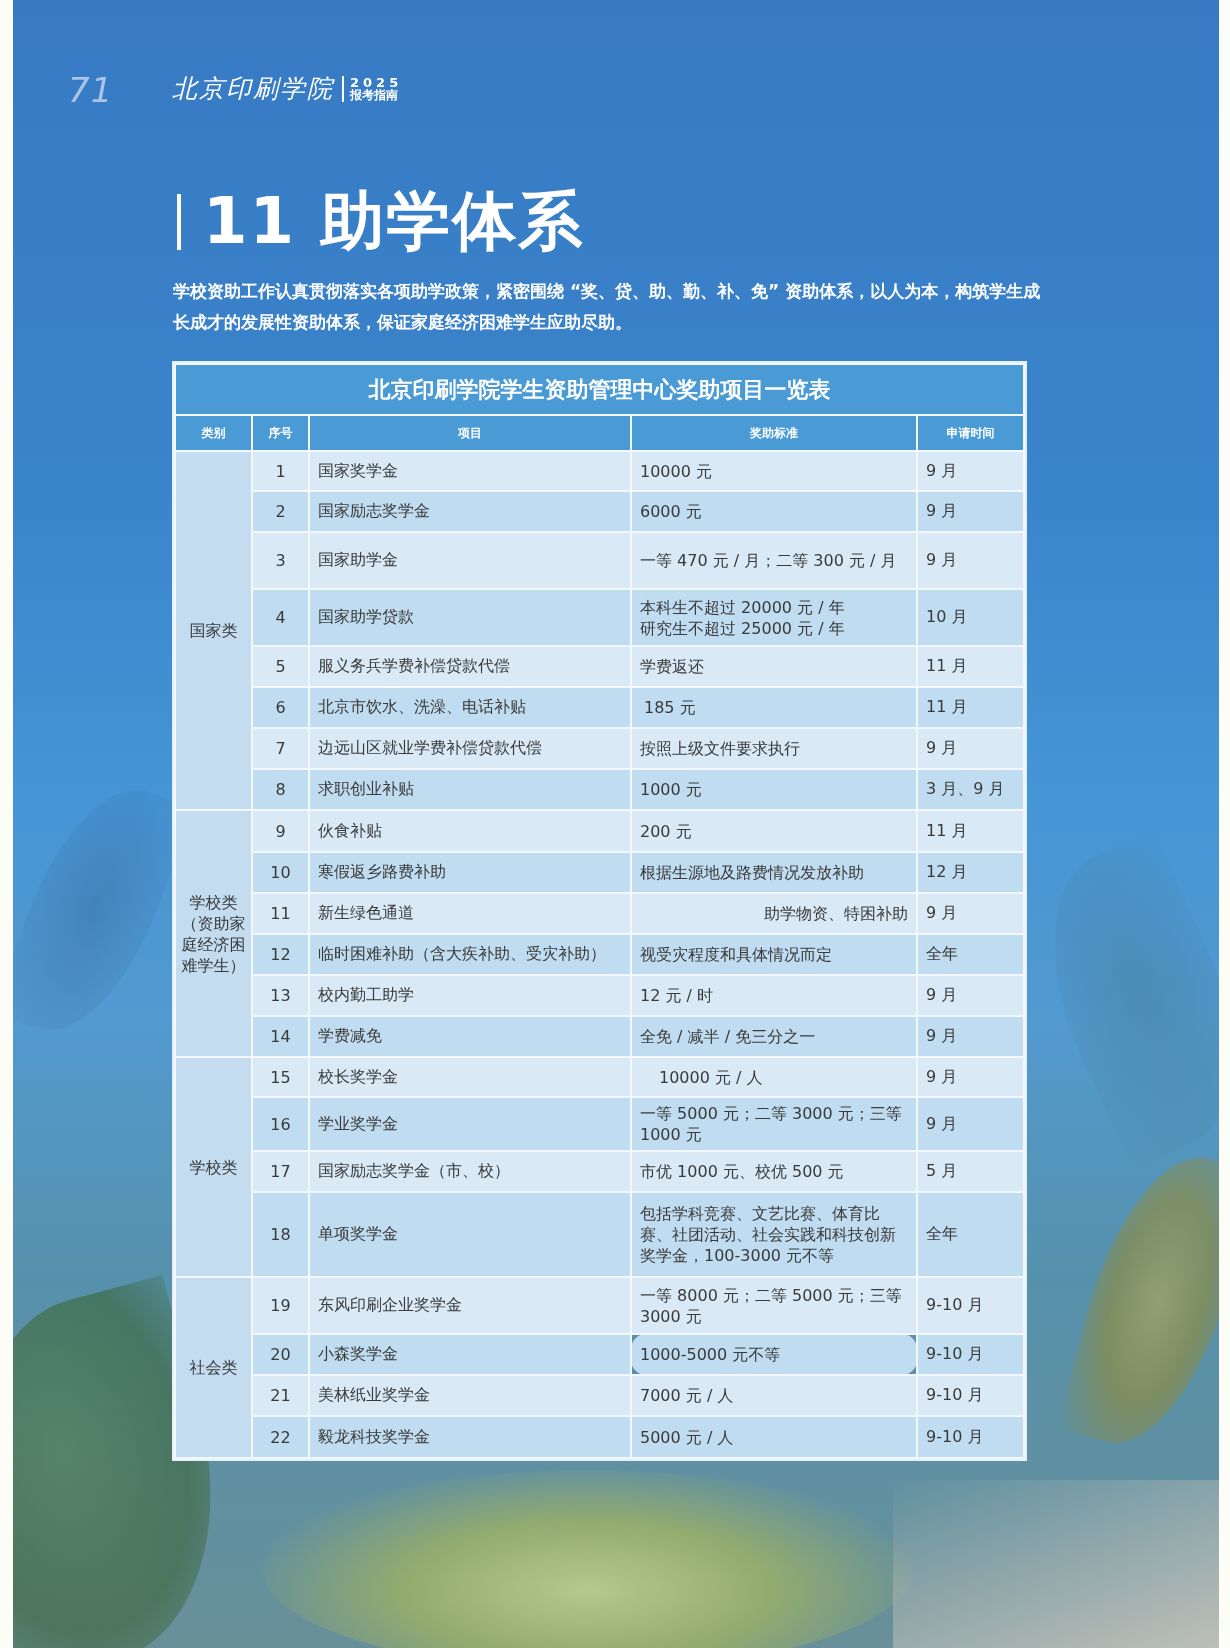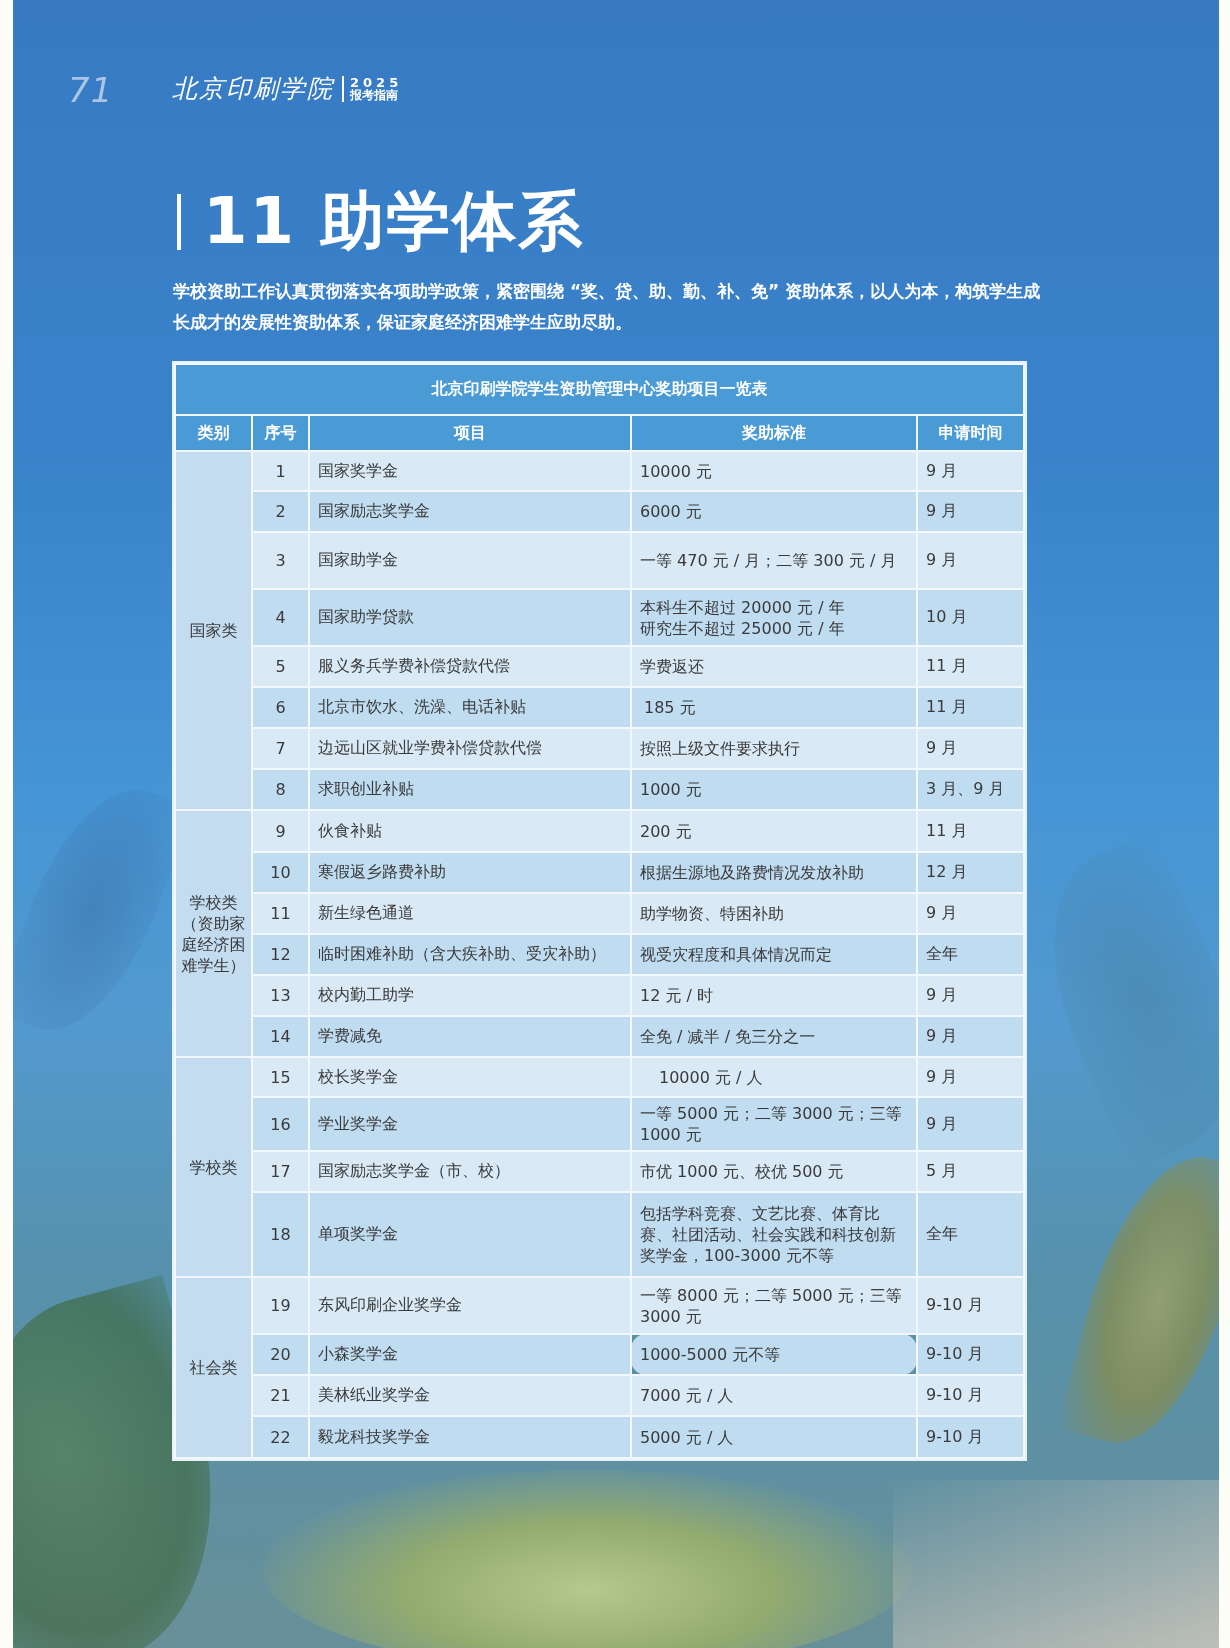--- a/index.html
+++ b/index.html
@@ -45,24 +45,24 @@
   }
 
   table.grid {
     position:absolute; left:174px; top:363px; width:849px;
     border-collapse:collapse; table-layout:fixed;
     font-size:16px; color:#3a3a3a;
     box-shadow:0 0 0 2px #e6f1fa;
   }
   table.grid td, table.grid th { border:2px solid #f2f8fd; }
   .caption-cell {
-    background:#4a9ad5; color:#fff; font-weight:bold; font-size:16px;
+    background:#4a9ad5; color:#fff; font-weight:bold; font-size:22px;
     height:47px; text-align:center;
   }
-  .head-cell { background:#4a9ad5; color:#fff; font-weight:bold; font-size:16px; height:32px; text-align:center; }
+  .head-cell { background:#4a9ad5; color:#fff; font-weight:bold; font-size:12px; height:32px; text-align:center; }
   .row-a td.v { background:#d9e9f6; }
   .row-b td.v { background:#c0dcf0; }
   td.cat { background:#c3dcf0; text-align:center; font-size:16px; line-height:21px; padding:0 4px; }
   td.num { text-align:center; }
   td.item, td.std, td.time { padding:0 8px; }
   td.std { line-height:21px; }
 </style>
 </head>
 <body>
 
@@ -173,21 +173,21 @@
       </tr>
       <tr class="row-b" style="height: 41px;">
         <td class="num v">10</td>
         <td class="item v">寒假返乡路费补助</td>
         <td class="std v" style="white-space: pre-line;">根据生源地及路费情况发放补助</td>
         <td class="time v">12 月</td>
       </tr>
       <tr class="row-a" style="height: 41px;">
         <td class="num v">11</td>
         <td class="item v">新生绿色通道</td>
-        <td class="std v" style="white-space: pre-line;">助学物资、特困补助</td>
+        <td class="std v" style="white-space: pre-line; text-align: right;">助学物资、特困补助</td>
         <td class="time v">9 月</td>
       </tr>
       <tr class="row-b" style="height: 41px;">
         <td class="num v">12</td>
         <td class="item v">临时困难补助（含大疾补助、受灾补助）</td>
         <td class="std v" style="white-space: pre-line;">视受灾程度和具体情况而定</td>
         <td class="time v">全年</td>
       </tr>
       <tr class="row-a" style="height: 41px;">
         <td class="num v">13</td>

